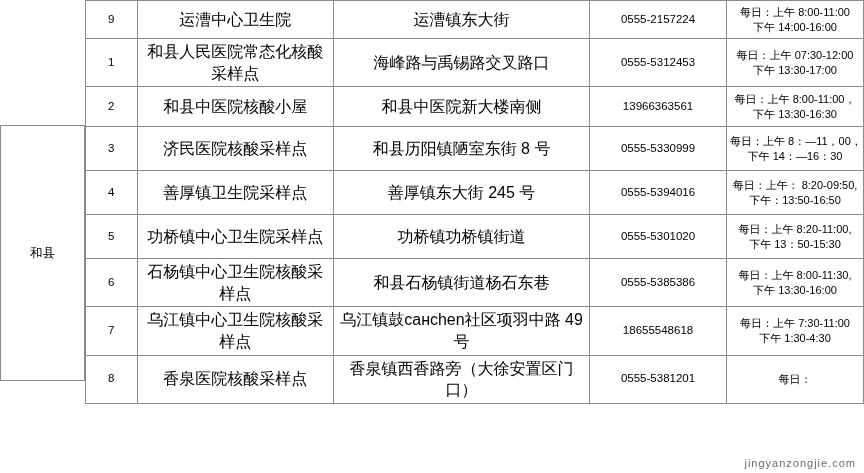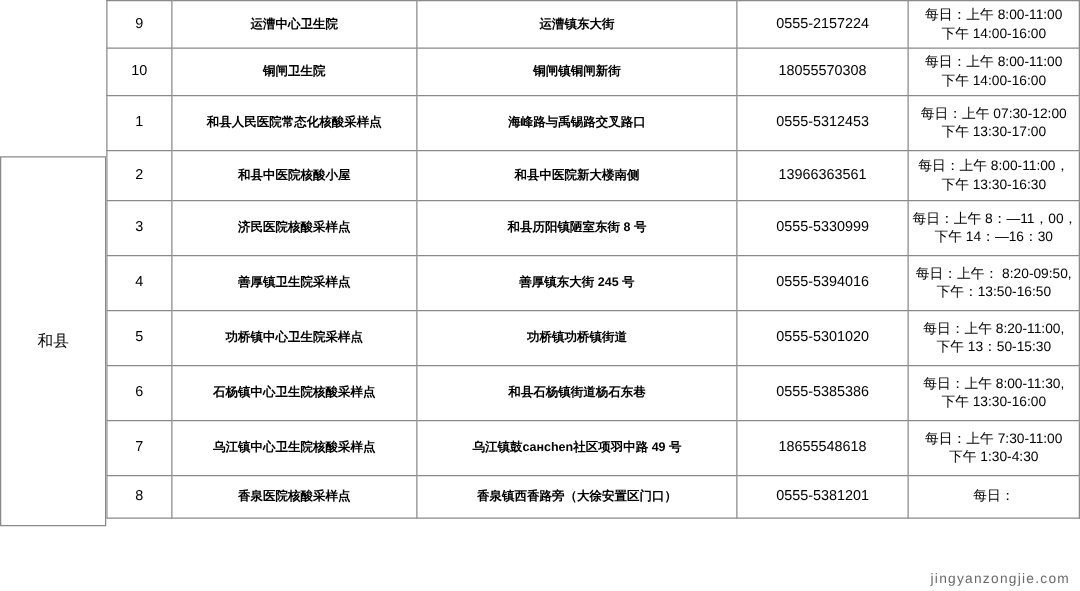--- a/index.html
+++ b/index.html
@@ -44,21 +44,21 @@
   col.c-addr  { width: 228px; }
   col.c-tel   { width: 122px; }
   col.c-time  { width: 122px; }
 
   .cell-time {
     text-align: center;
     font-size: 11px;
     white-space: nowrap;
   }
   .cell-time .ln { display: block; }
-  .cell-name, .cell-addr { font-size: 10px; font-weight: bold; }
+  .cell-name, .cell-addr { font-size: 16px; }
   .cell-idx { font-size: 11.5px; }
   .cell-tel { font-size: 11.5px; white-space: nowrap; }
 
   
   .grouplabel {
     position: absolute;
     left: 0;
     width: 85px;
     box-sizing: border-box;
     border-right: 1px solid #8a8a8a;
@@ -111,30 +111,20 @@
       <tr style="height:38px;">
         <td class="cell-idx">9</td>
         <td class="cell-name">运漕中心卫生院</td>
         <td class="cell-addr">运漕镇东大街</td>
         <td class="cell-tel">0555-2157224</td>
         <td class="cell-time">
           <span class="ln">每日：上午 8:00-11:00</span>
           <span class="ln">下午 14:00-16:00</span>
         </td>
       </tr>
-      <tr style="height:38px;">
-        <td class="cell-idx">10</td>
-        <td class="cell-name">铜闸卫生院</td>
-        <td class="cell-addr">铜闸镇铜闸新街</td>
-        <td class="cell-tel">18055570308</td>
-        <td class="cell-time">
-          <span class="ln">每日：上午 8:00-11:00</span>
-          <span class="ln">下午 14:00-16:00</span>
-        </td>
-      </tr>
 
       <tr style="height:44px;">
         <td class="cell-idx">1</td>
         <td class="cell-name">和县人民医院常态化核酸采样点</td>
         <td class="cell-addr">海峰路与禹锡路交叉路口</td>
         <td class="cell-tel">0555-5312453</td>
         <td class="cell-time">
           <span class="ln">每日：上午 07:30-12:00</span>
           <span class="ln">下午 13:30-17:00</span>
         </td>
@@ -204,21 +194,21 @@
         <td class="cell-name">香泉医院核酸采样点</td>
         <td class="cell-addr">香泉镇西香路旁（大徐安置区门口）</td>
         <td class="cell-tel">0555-5381201</td>
         <td class="cell-time">
           <span class="ln">每日：</span>
         </td>
       </tr>
     </tbody>
   </table>
 
-  <div class="grouplabel" style="top:125px; height:296px;">
+  <div class="grouplabel" style="top:125px; height:256px;">
     <span>和县</span>
   </div>
 
   <div class="watermark">
     <div class="w2">jingyanzongjie.com</div>
   </div>
 
 </div>
 
 </body></html>

